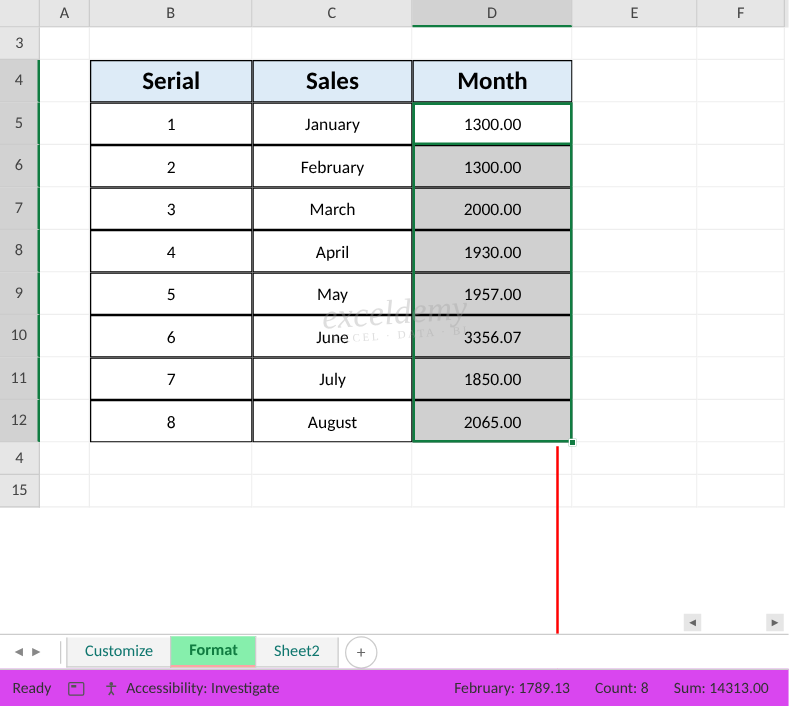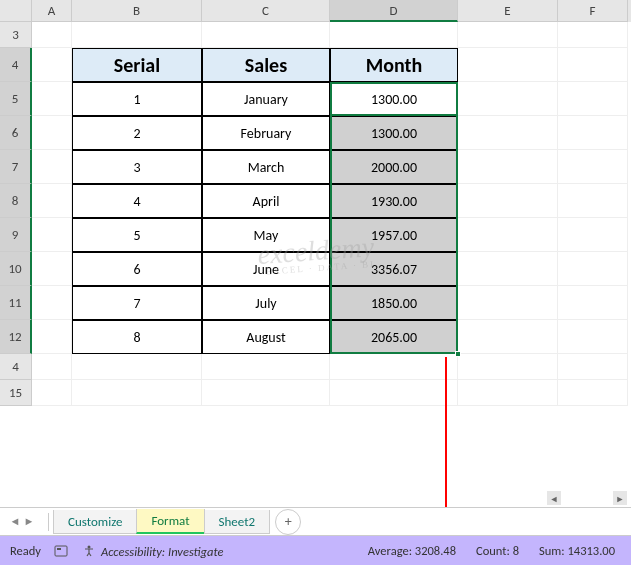--- a/index.html
+++ b/index.html
@@ -140,44 +140,44 @@
     .tab {
       padding: 4px 14px;
       border: 1px solid #ccc;
       border-top: none;
       background: #f3f3f3;
       font-size: 13px;
       color: #0f766e;
       margin-right: -1px;
     }
     .tab.active {
-      background: #fef9c3;
+      background: #86efac;
       color: #107c41;
-      font-weight: normal;
-      border-bottom: 2px solid #22c55e;
+      font-weight: bold;
+      border-bottom: 2px solid #fca5a5;
     }
     .add-tab {
       width: 26px;
       height: 26px;
       display: flex;
       align-items: center;
       justify-content: center;
       color: #666;
       margin-left: 6px;
       border: 1px solid #ccc;
       border-radius: 50%;
       font-size: 14px;
     }
     .status-bar {
       position: absolute;
       bottom: 0;
       left: 0;
       right: 0;
       height: 30px;
-      background: #c4b5fd;
+      background: #d946ef;
       border-top: 1px solid #ccc;
       display: flex;
       align-items: center;
       font-size: 12.5px;
       color: #333;
       padding: 0 10px;
     }
     .status-left {
       display: flex;
       align-items: center;
@@ -191,23 +191,22 @@
     }
     .status-icon {
       width: 16px;
       height: 16px;
       display: inline-flex;
       align-items: center;
       justify-content: center;
     }
     .acc-wrap {
       display: flex;
-      align-items: flex-end;
+      align-items: flex-start;
       gap: 4px;
-      font-style: italic;
     }
     .red-box {
       border: 2px solid #ff0000;
       position: absolute;
     }
     .arrow-line {
       position: absolute;
       background: #ff0000;
       width: 2px;
     }
@@ -440,17 +439,17 @@
       <span class="status-icon">
         <svg width="14" height="14" viewBox="0 0 14 14">
             <circle cx="7" cy="3" r="1.5" fill="#555"></circle>
             <path d="M3 5 L11 5 M7 5 L7 9 M5 12 L7 9 L9 12" stroke="#555" stroke-width="1.2" fill="none"></path>
           </svg>
       </span>
       <span>Accessibility: Investigate</span>
     </div>
   </div>
   <div class="status-right">
-    <span><span>Average:</span> <span>3208.48</span></span>
+    <span><span>February:</span> <span>1789.13</span></span>
     <span><span>Count:</span> <span>8</span></span>
     <span><span>Sum:</span> <span>14313.00</span></span>
   </div>
 </div>
 
 </body></html>

